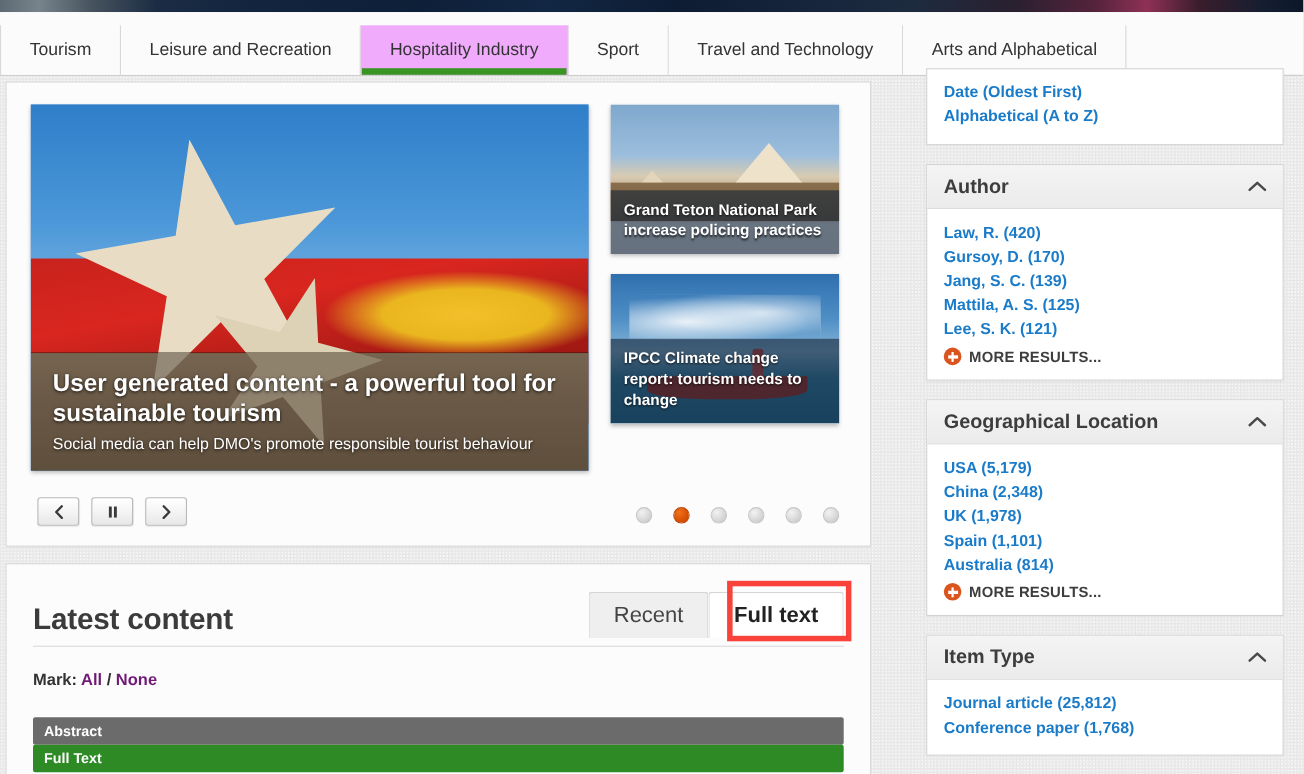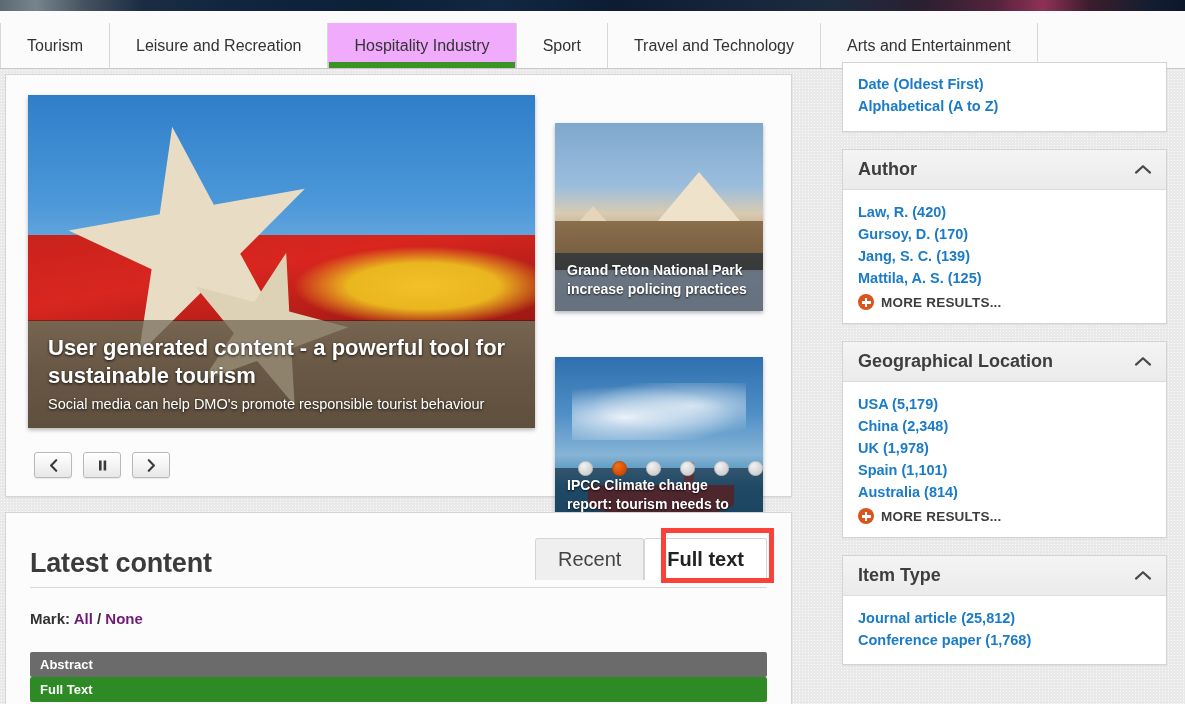--- a/index.html
+++ b/index.html
@@ -135,25 +135,24 @@
   }
   .hero-sub {
     margin-top: 7px;
     font-size: 14.5px;
     text-shadow: 0 1px 3px rgba(0,0,0,0.8);
   }
 
   .thumbs { display: flex; flex-direction: column; gap: 18px; }
   .thumb {
     position: relative;
-    width: 208px; height: 188px;
+    width: 208px; height: 136px;
     overflow: hidden;
     box-shadow: 0 2px 4px rgba(0,0,0,0.28);
     cursor: pointer;
-    margin-top: 28px;
   }
   .thumb-art { position: absolute; inset: 0; }
   .teton {
     background: linear-gradient(#7fa8cd 0%, #9cbedd 34%, #d8cbb1 48%, #b49a78 64%, #f0f2f5 80%, #e8eaef 100%);
   }
   .teton-peak {
     position: absolute; left: 44%; top: 26%;
     width: 0; height: 0;
     border-left: 52px solid transparent;
     border-right: 52px solid transparent;
@@ -386,21 +385,21 @@
     <div class="tab active">
       <span>Hospitality Industry</span>
     </div>
     <div class="tab">
       <span>Sport</span>
     </div>
     <div class="tab">
       <span>Travel and Technology</span>
     </div>
     <div class="tab">
-      <span>Arts and Entertainment</span>
+      <span>Arts and Alphabetical</span>
     </div>
   </div>
 
   <div class="main-col">
 
     <div class="panel carousel">
       <div class="carousel-inner">
 
         <div class="hero">
           <div class="hero-art">
@@ -509,20 +508,21 @@
         <span class="facet-title">Author</span>
         <svg class="chev" width="18" height="11" viewBox="0 0 18 11">
           <path d="M2 8.6 L9 2.2 L16 8.6" stroke="#4a4a4a" stroke-width="2.2" fill="none" stroke-linecap="round" stroke-linejoin="round"></path>
         </svg>
       </div>
       <div class="facet-body">
         <a class="facet-link">Law, R. (420)</a>
         <a class="facet-link">Gursoy, D. (170)</a>
         <a class="facet-link">Jang,  S. C. (139)</a>
         <a class="facet-link">Mattila, A. S. (125)</a>
+        <a class="facet-link">Lee, S. K. (121)</a>
         <div class="more-row">
           <span class="plus-icon"></span>
           <span class="more-label">MORE RESULTS...</span>
         </div>
       </div>
     </div>
 
     <div class="facet">
       <div class="facet-head">
         <span class="facet-title">Geographical Location</span>

